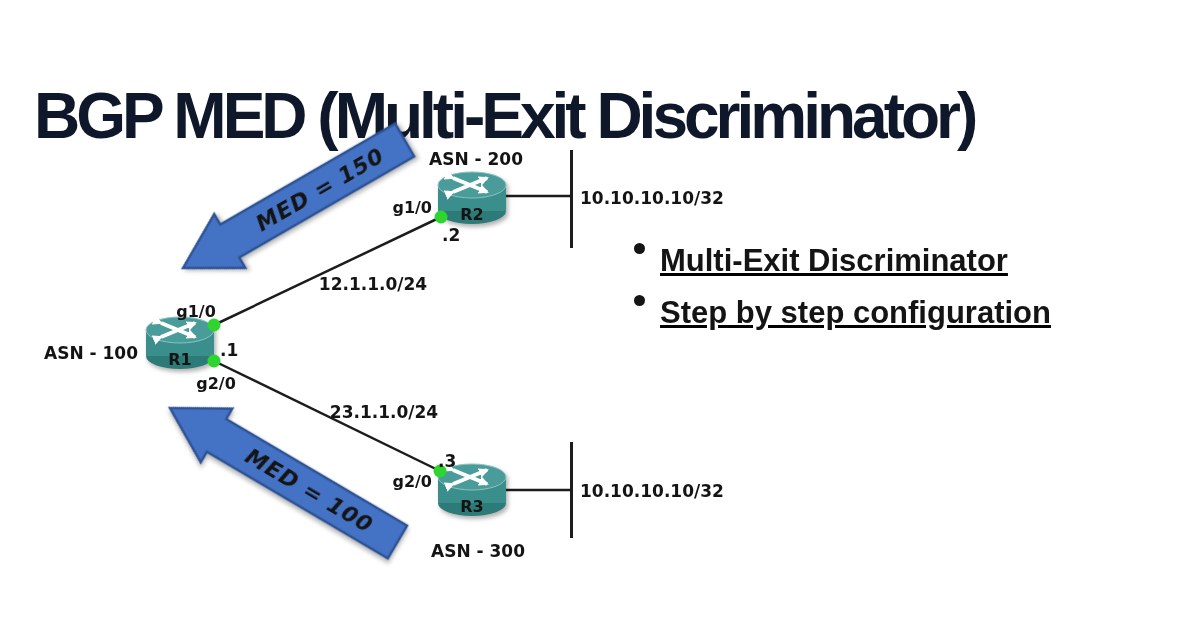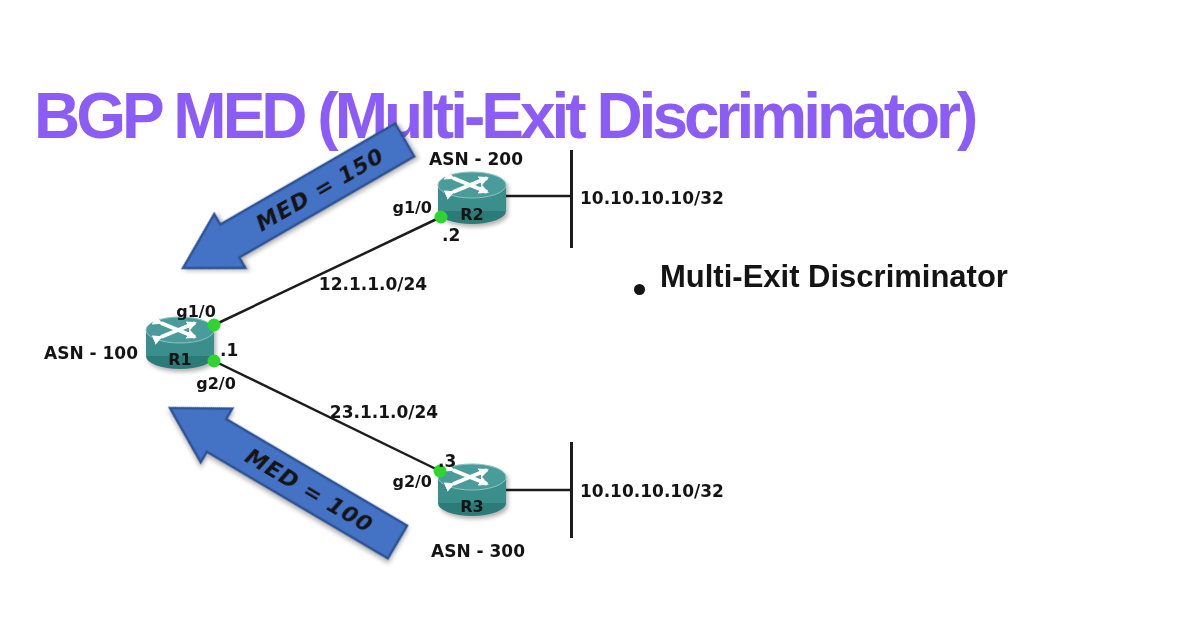--- a/index.html
+++ b/index.html
@@ -3,21 +3,21 @@
 <meta charset="utf-8">
 <style>
   html,body{margin:0;padding:0;}
   body{
     width:1200px;height:628px;position:relative;overflow:hidden;
     background:#ffffff;font-family:"Liberation Sans",sans-serif;
   }
   .title{
     position:absolute;left:34px;top:40px;width:1160px;
     font-size:64px;font-weight:700;letter-spacing:-4px;line-height:1.05;
-    color:#8b5cf6;white-space:nowrap;
+    color:#0f172a;white-space:nowrap;
   }
   .diagram{position:absolute;left:0;top:120px;width:740px;height:508px;}
   .diagram text{
     font-family:"DejaVu Sans","Liberation Sans",sans-serif;
     font-weight:bold;fill:#141414;
   }
   .lbl17{font-size:17px;}
   .lbl16{font-size:16px;}
   .router-name{font-size:16px;fill:#0d2233;}
   .med-arrow{filter:drop-shadow(2px 3px 2px rgba(0,0,0,0.28));}
@@ -25,21 +25,21 @@
   .med-text{
     font-size:22px;font-style:oblique;font-weight:bold;fill:#ffffff;
     letter-spacing:1px;
   }
   .link-line{stroke:#1c1c1c;stroke-width:2.5;}
   .bar-line{stroke:#1c1c1c;stroke-width:3;}
   .bullets{
     position:absolute;left:634px;top:243px;width:560px;
     list-style:none;margin:0;padding:0;
   }
-  .bullets li{display:flex;align-items:flex-end;height:52px;}
+  .bullets li{display:flex;align-items:flex-start;height:52px;text-decoration:underline;}
   .bullet-dot{
     width:11px;height:11px;border-radius:50%;background:#141414;
     margin-right:15px;flex:0 0 auto;
   }
   .bullet-text{
     font-size:31px;font-weight:700;color:#141414;white-space:nowrap;
   }
 </style>
 </head>
 <body>
@@ -113,13 +113,17 @@
   <text class="lbl16" x="432" y="367" text-anchor="end">g2/0</text>
   <text class="lbl17" x="580" y="377" text-anchor="start">10.10.10.10/32</text>
   <text class="lbl17" x="478" y="437" text-anchor="middle">ASN - 300</text>
 </svg>
 
 <ul class="bullets">
   <li>
     <span class="bullet-dot"></span>
     <span class="bullet-text">Multi-Exit Discriminator</span>
   </li>
+  <li>
+    <span class="bullet-dot"></span>
+    <span class="bullet-text">Step by step configuration</span>
+  </li>
 </ul>
 
 </body></html>

